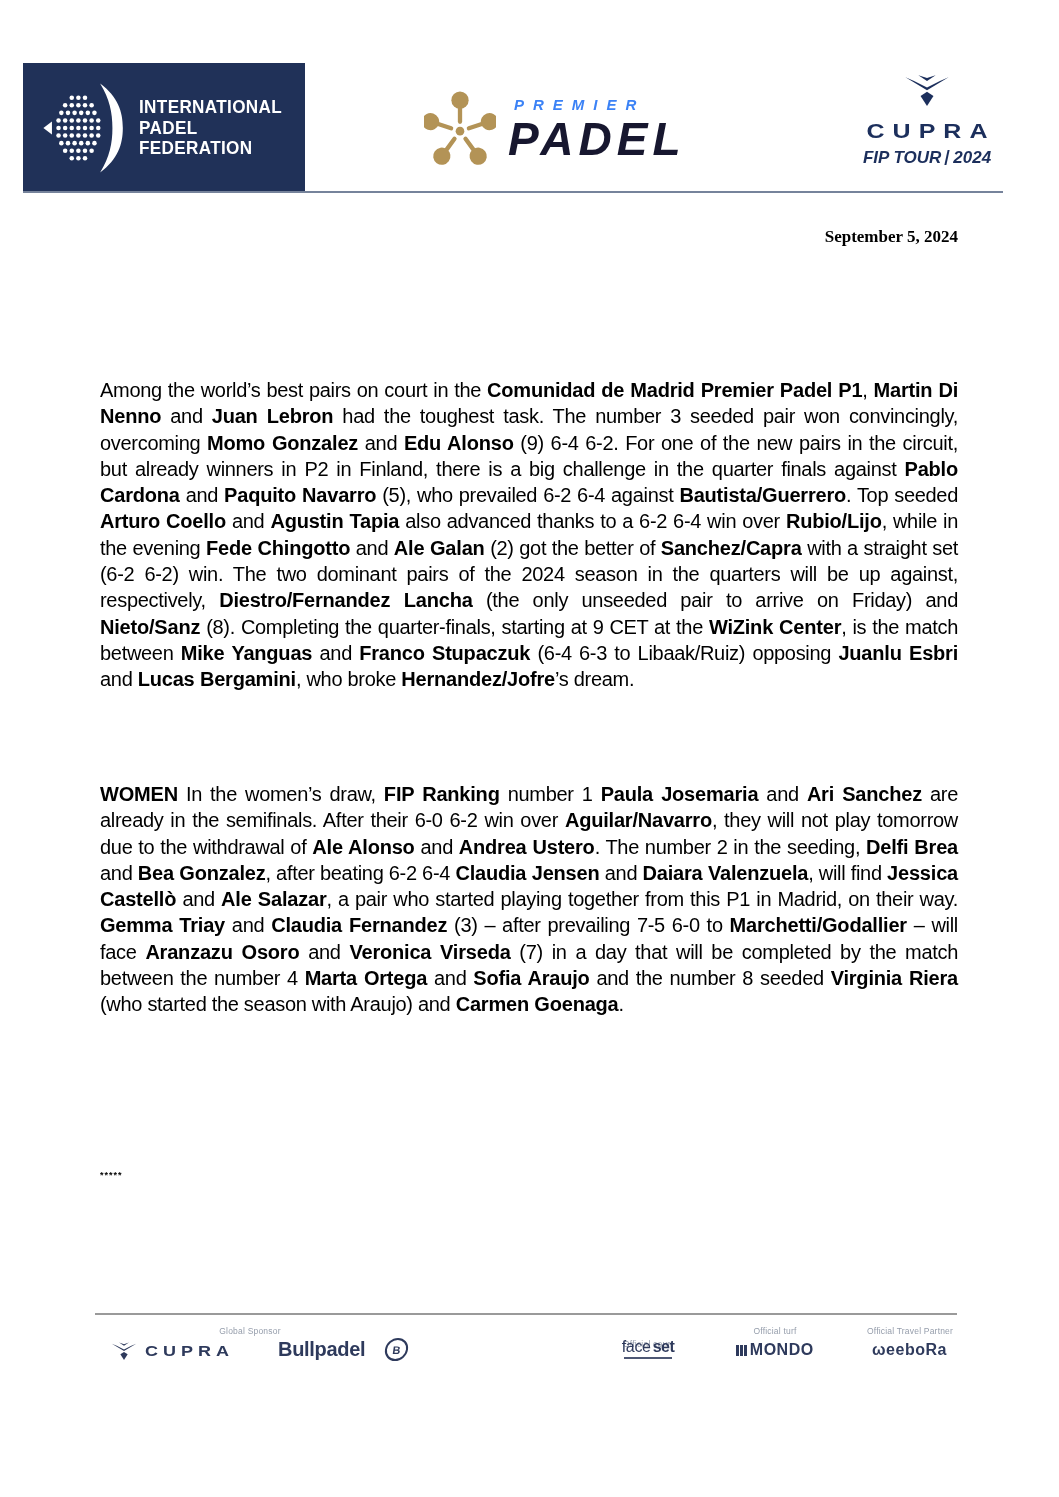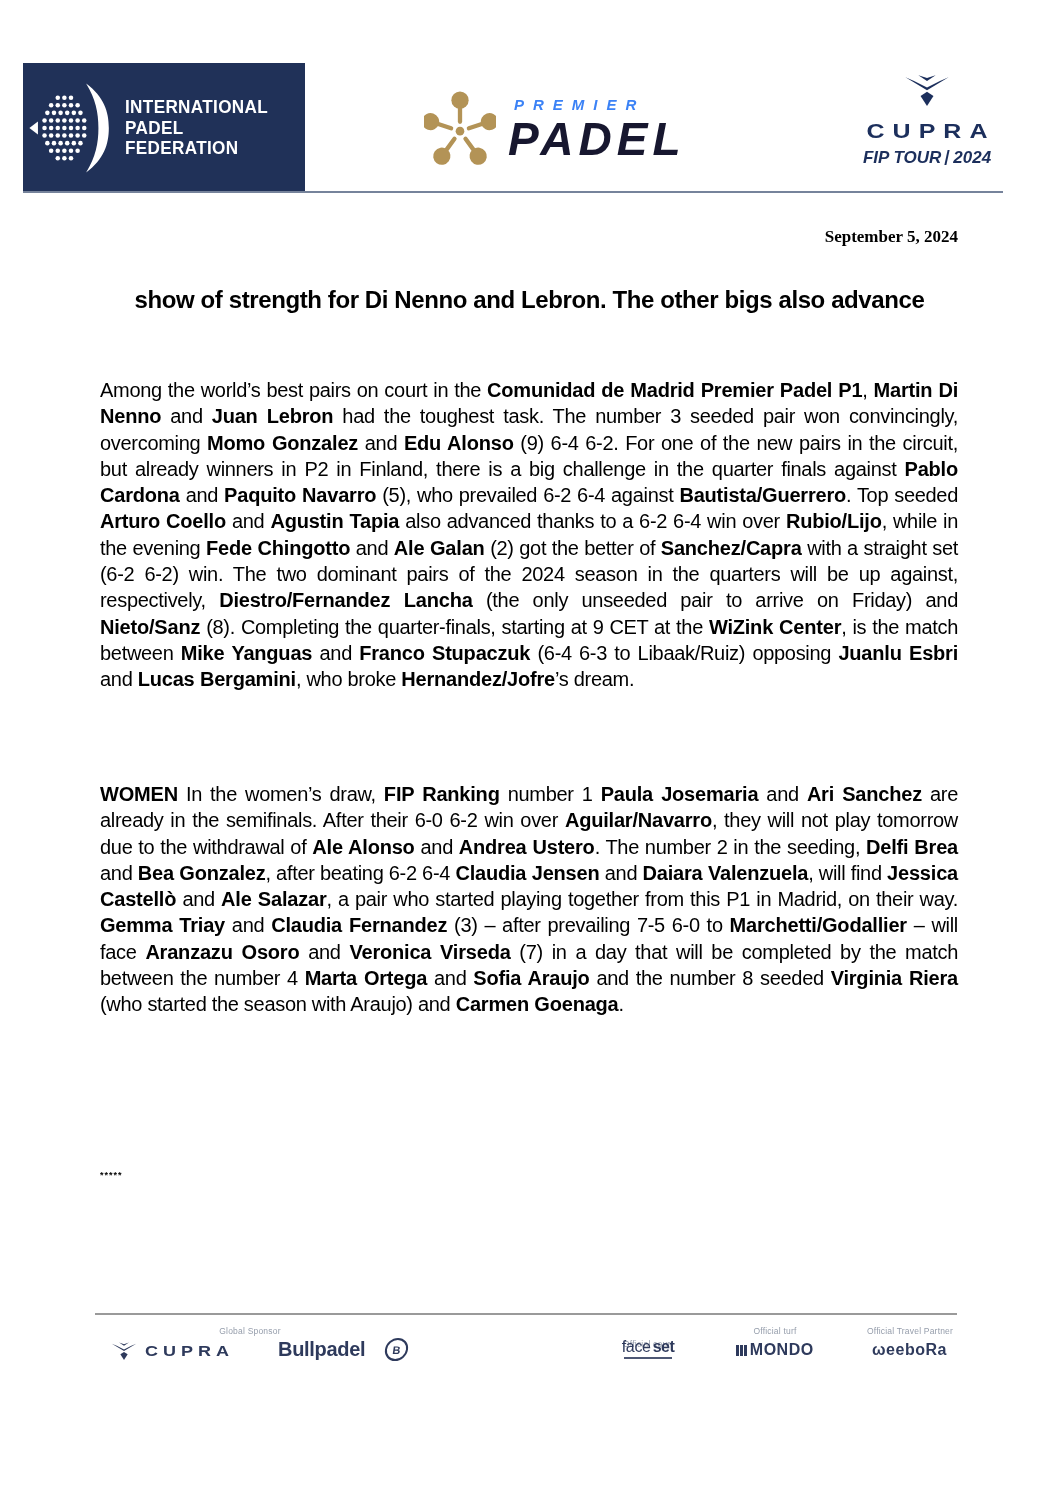--- a/index.html
+++ b/index.html
@@ -1,21 +1,21 @@
 <!DOCTYPE html>
 <html><head>
 <meta charset="utf-8">
 <style>
   html,body{margin:0;padding:0;background:#ffffff;}
   .page{position:relative;width:1059px;height:1497px;background:#ffffff;overflow:hidden;
         font-family:"Liberation Sans",sans-serif;color:#000;}
 
   
   .ipf-box{position:absolute;left:23px;top:63px;width:282px;height:130px;background:#203158;
-           display:flex;align-items:center;gap:6px;box-sizing:border-box;}
+           display:flex;align-items:center;gap:6px;padding-left:14px;box-sizing:border-box;}
   .ipf-ball{width:96px;height:104px;flex:0 0 auto;}
   .ipf-text{color:#fff;font-weight:bold;font-size:19px;line-height:20.5px;letter-spacing:.4px;
             transform:scaleX(.9);transform-origin:left center;white-space:nowrap;}
 
   .premier{position:absolute;left:424px;top:86px;display:flex;align-items:center;gap:12px;}
   .premier-icon{width:72px;height:86px;}
   .premier-top{font-size:15px;font-weight:bold;font-style:italic;letter-spacing:9px;color:#3b82f6;
                padding-left:6px;}
   .premier-word{font-size:46px;font-weight:bold;font-style:italic;letter-spacing:5px;
                 color:#17172f;line-height:1;margin-top:3px;}
@@ -195,21 +195,20 @@
       <div class="cupra-word">CUPRA</div>
       <div class="cupra-sub"><span>FIP TOUR</span><span class="bar"></span><span>2024</span></div>
     </div>
 
     <div class="header-rule"></div>
   </div>
 
   <div class="date">September 5, 2024</div>
 
   <div class="title">
-    <div>show of strength for Di Nenno and Lebron. The other bigs also advance</div>
   </div>
 
   <div id="par-men" class="body-par"><span>Among the world’s best pairs on court in the </span><b>Comunidad de Madrid Premier Padel P1</b><span>, </span><b>Martin Di Nenno</b><span> and </span><b>Juan Lebron</b><span> had the toughest task. The number 3 seeded pair won convincingly, overcoming </span><b>Momo Gonzalez</b><span> and </span><b>Edu Alonso</b><span> (9) 6-4 6-2. For one of the new pairs in the circuit, but already winners in P2 in Finland, there is a big challenge in the quarter finals against </span><b>Pablo Cardona</b><span> and </span><b>Paquito Navarro</b><span> (5), who prevailed 6-2 6-4 against </span><b>Bautista/Guerrero</b><span>. Top seeded </span><b>Arturo Coello</b><span> and </span><b>Agustin Tapia</b><span> also advanced thanks to a 6-2 6-4 win over </span><b>Rubio/Lijo</b><span>, while in the evening </span><b>Fede Chingotto</b><span> and </span><b>Ale Galan</b><span> (2) got the better of </span><b>Sanchez/Capra</b><span> with a straight set (6-2 6-2) win. The two dominant pairs of the 2024 season in the quarters will be up against, respectively, </span><b>Diestro/Fernandez Lancha</b><span> (the only unseeded pair to arrive on Friday) and </span><b>Nieto/Sanz</b><span> (8). Completing the quarter-finals, starting at 9 CET at the </span><b>WiZink Center</b><span>, is the match between </span><b>Mike Yanguas</b><span> and </span><b>Franco Stupaczuk</b><span> (6-4 6-3 to Libaak/Ruiz) opposing </span><b>Juanlu Esbri</b><span> and </span><b>Lucas Bergamini</b><span>, who broke </span><b>Hernandez/Jofre</b><span>’s dream.</span></div>
   <div id="par-women" class="body-par"><b>WOMEN</b><span> In the women’s draw, </span><b>FIP Ranking</b><span> number 1 </span><b>Paula Josemaria</b><span> and </span><b>Ari Sanchez</b><span> are already in the semifinals. After their 6-0 6-2 win over </span><b>Aguilar/Navarro</b><span>, they will not play tomorrow due to the withdrawal of </span><b>Ale Alonso</b><span> and </span><b>Andrea Ustero</b><span>. The number 2 in the seeding, </span><b>Delfi Brea</b><span> and </span><b>Bea Gonzalez</b><span>, after beating 6-2 6-4 </span><b>Claudia Jensen</b><span> and </span><b>Daiara Valenzuela</b><span>, will find </span><b>Jessica Castellò</b><span> and </span><b>Ale Salazar</b><span>, a pair who started playing together from this P1 in Madrid, on their way. </span><b>Gemma Triay</b><span> and </span><b>Claudia Fernandez</b><span> (3) – after prevailing 7-5 6-0 to </span><b>Marchetti/Godallier</b><span> – will face </span><b>Aranzazu Osoro</b><span> and </span><b>Veronica Virseda</b><span> (7) in a day that will be completed by the match between the number 4 </span><b>Marta Ortega</b><span> and </span><b>Sofia Araujo</b><span> and the number 8 seeded </span><b>Virginia Riera</b><span> (who started the season with Araujo) and </span><b>Carmen Goenaga</b><span>.</span></div>
 
   <div class="stars">*****</div>
 
   <div class="sponsor-rule"></div>
 
   <div class="sp-label" style="left:190px;width:120px;">Global Sponsor</div>

